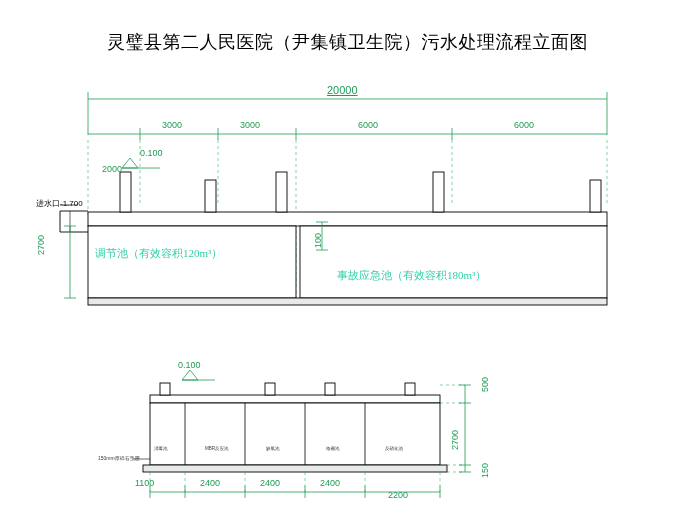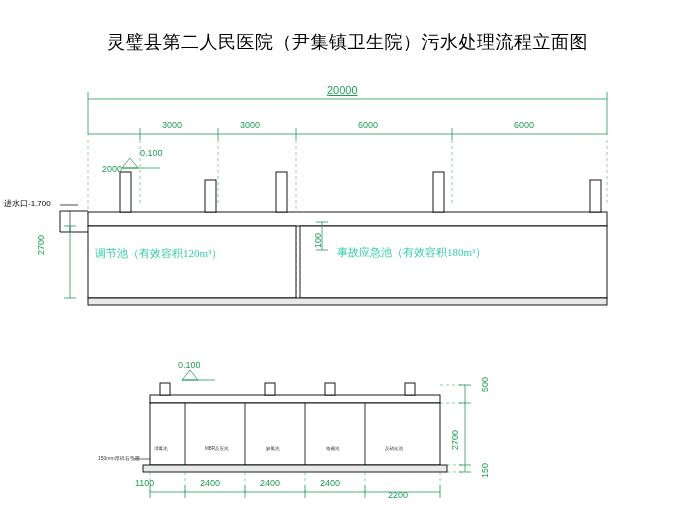--- a/index.html
+++ b/index.html
@@ -58,20 +58,21 @@
     font-family: "Liberation Serif", serif;
   }
   .tiny-label {
     font-size: 4.5px;
     color: #3a3a3a;
     font-family: "Liberation Sans", sans-serif;
   }
   .blk {
     color: #000000;
     font-size: 8px;
+    margin-left: 32px;
   }
 </style>
 </head>
 <body>
 
 <div id="stage">
 
   <div class="title">灵璧县第二人民医院（尹集镇卫生院）污水处理流程立面图</div>
 
   <svg width="695" height="519" viewBox="0 0 695 519">
@@ -183,21 +184,21 @@
 
   <div class="lbl dim" style="left:140px; top:148px;">0.100</div>
 
   <div class="lbl blk" style="left:4px; top:198px;">进水口-1.700</div>
 
   <div class="lbl dim" style="left:36px; top:255px; transform: rotate(-90deg); transform-origin: left top;">2700</div>
 
   <div class="lbl dim" style="left:313px; top:248px; transform: rotate(-90deg); transform-origin: left top;">100</div>
 
   <div class="lbl tank-label" style="left:95px; top:246px;text-align:right;">调节池（有效容积120m³）</div>
-  <div class="lbl tank-label" style="left:337px; top:245px;">事故应急池（有效容积180m³）</div>
+  <div class="lbl tank-label" style="left:337px; top:268px;">事故应急池（有效容积180m³）</div>
 
   <div class="lbl dim" style="left:178px; top:360px;">0.100</div>
 
   <div class="lbl tiny-label" style="left:98px; top:455px; font-size:5px;">150mm厚碎石垫层</div>
 
   <div class="lbl tiny-label" style="left:154px; top:446px;">消毒池</div>
   <div class="lbl tiny-label" style="left:205px; top:446px;">MBR反应池</div>
   <div class="lbl tiny-label" style="left:266px; top:446px;">缺氧池</div>
   <div class="lbl tiny-label" style="left:326px; top:446px;">格栅池</div>
   <div class="lbl tiny-label" style="left:385px; top:446px;">反硝化池</div>

